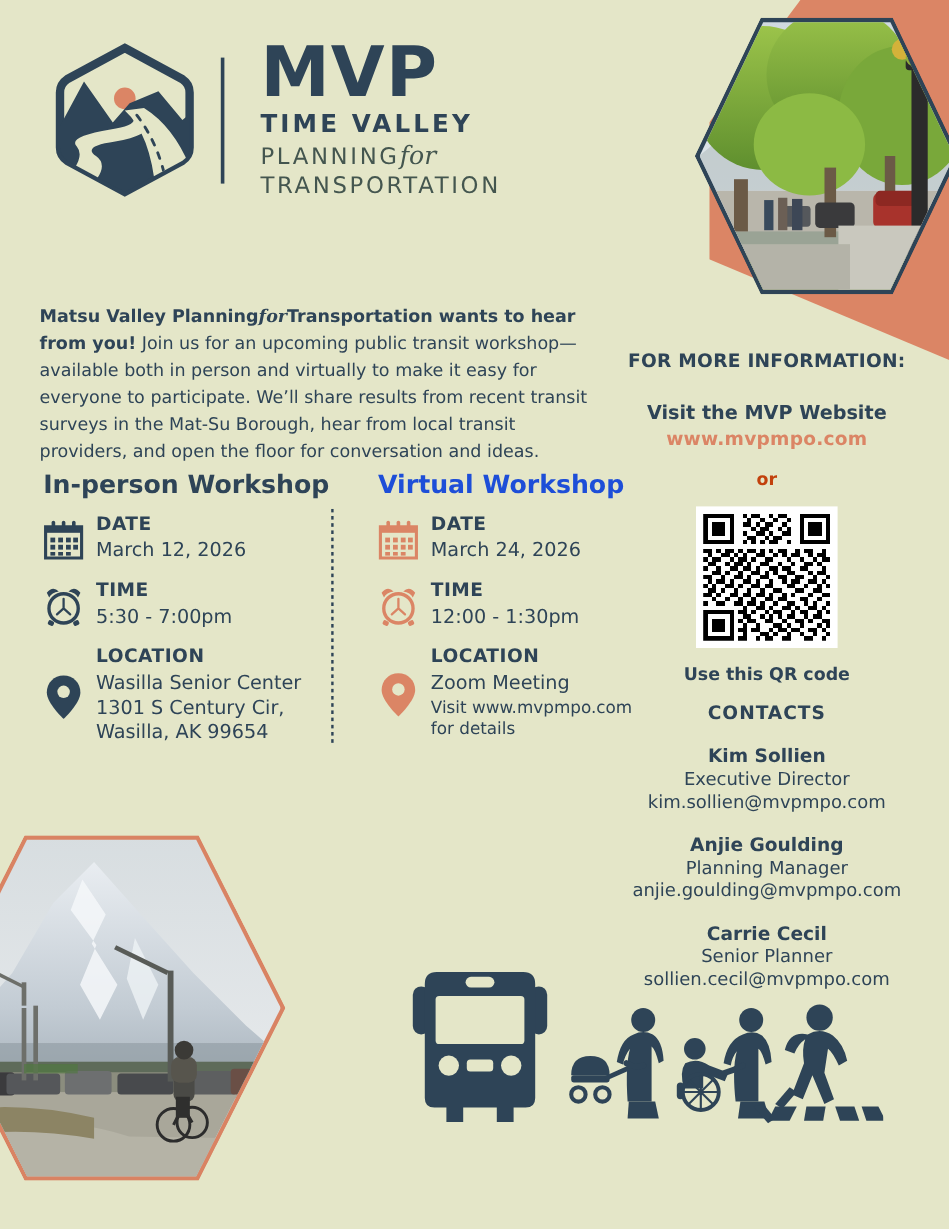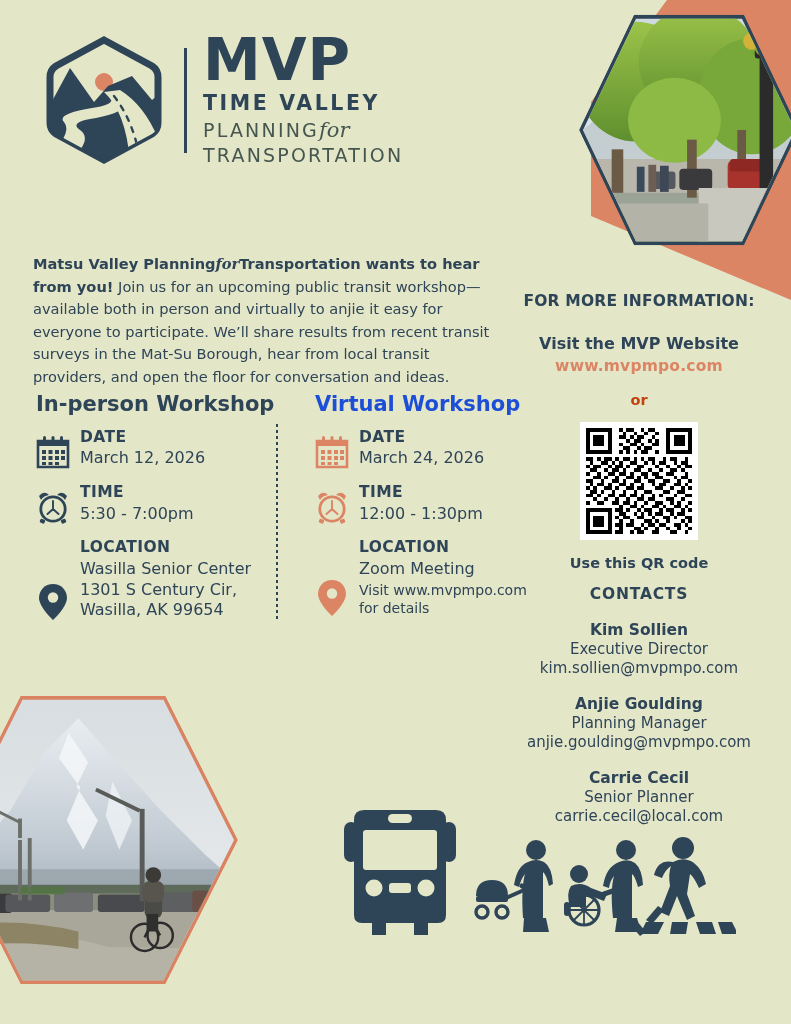--- a/index.html
+++ b/index.html
@@ -47,21 +47,21 @@
   .hex-bot .photo{
     position:absolute;inset:4px;
     clip-path:polygon(25% 2%, 75% 2%, 100% 50%, 75% 98%, 25% 98%, 0% 50%);
     overflow:hidden;
   }
 
   
   .logo-wrap{position:absolute;left:34px;top:30px;display:flex;align-items:center;z-index:3;}
   .logo-mark{width:140px;height:140px;}
   .logo-rule{width:3px;height:105px;background:#2e4457;margin:0 16px 0 10px;}
-  .logo-text{display:flex;flex-direction:column;justify-content:center;}
+  .logo-text{display:flex;flex-direction:column;justify-content:center;margin-left:14px;}
   .logo-mvp{font-size:58px;font-weight:bold;letter-spacing:1px;line-height:.92;color:#2e4457;}
   .logo-l2{font-size:20.5px;font-weight:bold;letter-spacing:2.6px;color:#2e4457;margin-top:4px;}
   .logo-l3{font-size:19px;letter-spacing:2.2px;color:#44564f;margin-top:3px;}
   .logo-l3 em{font-family:"DejaVu Serif","Liberation Serif",serif;font-style:italic;letter-spacing:0;font-size:21px;}
   .logo-l4{font-size:19px;letter-spacing:2.2px;color:#44564f;margin-top:2px;}
 
   
   .title{
     position:absolute;left:32px;top:192px;z-index:3;
     font-size:47px;font-weight:normal;letter-spacing:.3px;color:#2e4457;
@@ -76,21 +76,21 @@
   .intro b{font-weight:bold;}
   .intro i{font-family:"DejaVu Serif","Liberation Serif",serif;font-style:italic;font-weight:bold;}
 
   
   .ws{position:absolute;z-index:3;}
   .ws-inperson{left:36px;top:392px;width:240px;}
   .ws-virtual{left:315px;top:392px;width:225px;}
   .ws-head{font-size:21px;font-weight:bold;margin-bottom:12px;}
   .ws-inperson .ws-head{color:#2e4457;}
   .ws-virtual .ws-head{color:#1d4ed8;}
-  .ws-row{display:flex;align-items:flex-end;margin-bottom:14px;}
+  .ws-row{display:flex;align-items:center;margin-bottom:14px;}
   .ws-icon{width:44px;flex:0 0 44px;display:flex;justify-content:flex-start;padding-top:3px;}
   .ws-body{flex:1;}
   .ws-label{font-size:15.5px;font-weight:bold;letter-spacing:.4px;color:#2e4457;line-height:1.25;}
   .ws-val{font-size:16px;color:#2e4457;line-height:1.3;margin-top:1px;}
   .ws-val.small{font-size:14px;line-height:1.3;}
 
   .divider-dots{
     position:absolute;left:276px;top:424px;width:2px;height:196px;z-index:3;
     background-image:linear-gradient(#2e4457 50%, rgba(0,0,0,0) 0%);
     background-size:2px 6px;background-repeat:repeat-y;
@@ -249,21 +249,21 @@
       <div class="logo-l3">
         <span>PLANNING</span><em>for</em>
       </div>
       <div class="logo-l4">TRANSPORTATION</div>
     </div>
   </div>
 
 
   <div class="intro">
     <b>Matsu Valley Planning</b><i>for</i><b>Transportation wants to hear from you!</b>
-    <span>Join us for an upcoming public transit workshop—available both in person and virtually to anjie it easy for everyone to participate. We’ll share results from recent transit surveys in the Mat-Su Borough, hear from local transit providers, and open the floor for conversation and ideas.</span>
+    <span>Join us for an upcoming public transit workshop—available both in person and virtually to make it easy for everyone to participate. We’ll share results from recent transit surveys in the Mat-Su Borough, hear from local transit providers, and open the floor for conversation and ideas.</span>
   </div>
 
   <div class="ws ws-inperson">
     <div class="ws-head">In-person Workshop</div>
 
     <div class="ws-row">
       <div class="ws-icon">
         <svg width="34" height="34" viewBox="0 0 34 34">
           <g fill="#2e4457">
             <rect x="7" y="1" width="3" height="7" rx="1.5"></rect>
@@ -637,21 +637,21 @@
 
     <div class="contact">
       <div class="c-name">Anjie Goulding</div>
       <div class="c-role">Planning Manager</div>
       <div class="c-mail">anjie.goulding@mvpmpo.com</div>
     </div>
 
     <div class="contact">
       <div class="c-name">Carrie Cecil</div>
       <div class="c-role">Senior Planner</div>
-      <div class="c-mail">carrie.cecil@local.com</div>
+      <div class="c-mail">sollien.cecil@mvpmpo.com</div>
     </div>
   </div>
 
   <div class="transit">
     <svg width="400" height="140" viewBox="0 0 400 140">
       <g fill="#2e4457">
 
         <g>
           <rect x="8" y="14" width="14" height="40" rx="7"></rect>
           <rect x="106" y="14" width="14" height="40" rx="7"></rect>

